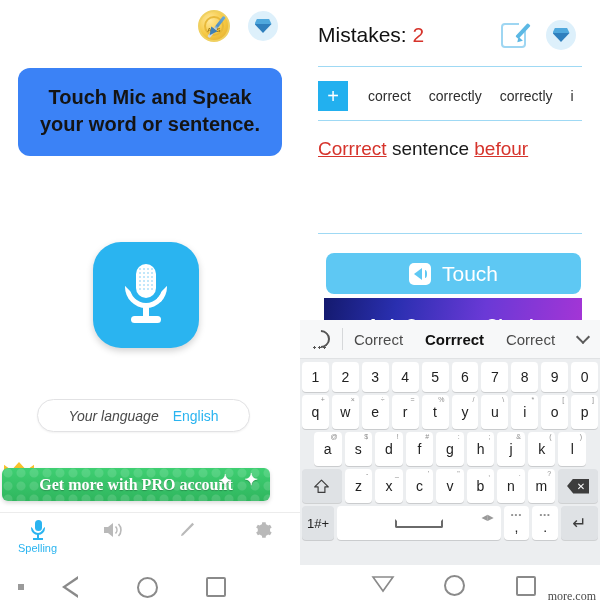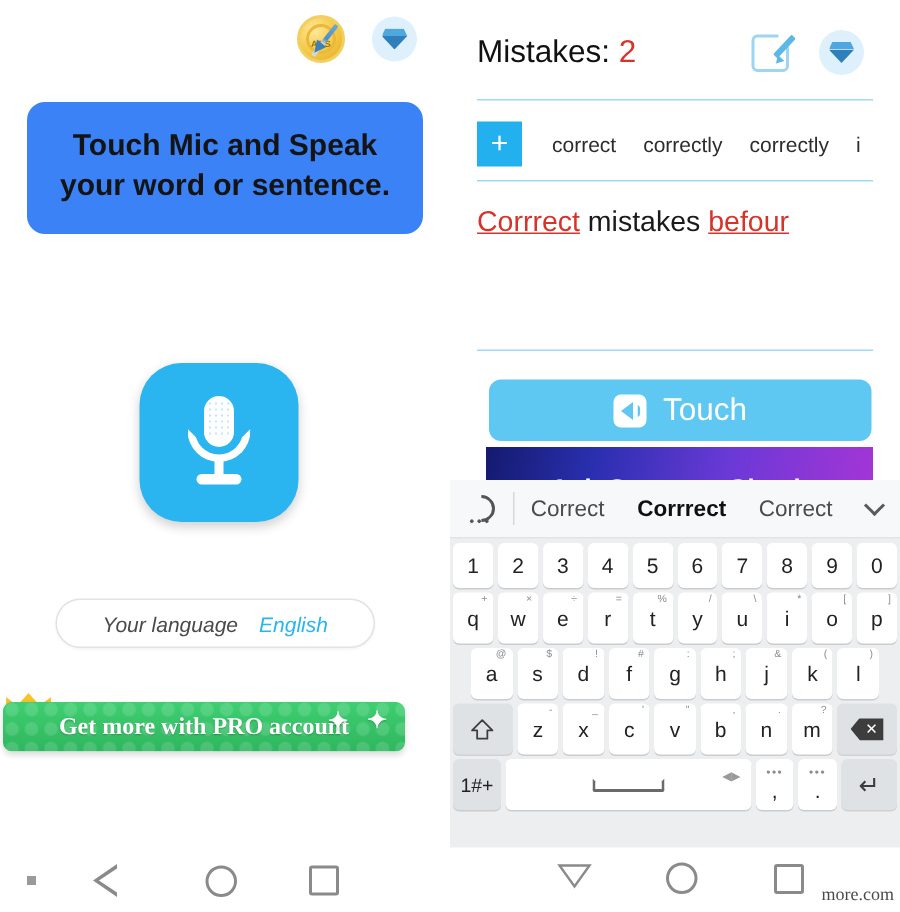--- a/index.html
+++ b/index.html
@@ -103,21 +103,21 @@
     background: #fff; border-radius: 4px;
   }
 
   .lang-pill {
     position: absolute; left: 37px; top: 399px; width: 213px; height: 33px;
     border: 1px solid #e2e2e4; border-radius: 17px; background: #fff;
     display: flex; align-items: center; justify-content: center; gap: 14px;
     box-shadow: 0 1px 2px rgba(0,0,0,.05);
   }
   .lang-pill .lbl { font-size: 14px; color: #4a4a4a; font-style: italic; }
-  .lang-pill .val { font-size: 14px; color: #2ab4f0; font-weight: 500; font-style: italic; }
+  .lang-pill .val { font-size: 14px; color: #2ab4f0; font-weight: 500; }
 
   .pro-banner {
     position: absolute; left: 2px; top: 468px; width: 268px; height: 33px;
     border-radius: 6px;
     background:
       radial-gradient(circle at 6px 5px, rgba(255,255,255,.13) 4px, transparent 5px),
       linear-gradient(180deg,#3fcf72 0%, #2fb65e 100%);
     background-size: 13px 13px, 100% 100%;
     display: flex; align-items: center; justify-content: center;
     box-shadow: 0 2px 4px rgba(0,0,0,.15);
@@ -378,20 +378,48 @@
     <div class="crown">
       <div class="body"></div>
       <div class="jewel"></div>
     </div>
     <div class="pro-banner">
       <span>Get more with PRO account</span>
       <span class="sparkle" style="right:38px;top:3px;">✦</span>
       <span class="sparkle" style="right:12px;top:2px;">✦</span>
     </div>
 
+    <div class="bottom-tabs">
+      <div class="tab">
+        <div class="tabicon-mic">
+          <div class="cap"></div>
+            <div class="cr"></div>
+            <div class="st"></div>
+            <div class="bs"></div>
+        </div>
+        <div class="tlabel">Spelling</div>
+      </div>
+      <div class="tab">
+        <svg width="22" height="20" viewBox="0 0 22 20">
+          <path d="M2 7h4l5-4v14l-5-4H2z" fill="#b9b9b9"></path>
+          <path d="M13.5 6.5a5 5 0 0 1 0 7" stroke="#b9b9b9" stroke-width="1.6" fill="none"></path>
+          <path d="M16.5 4a8.5 8.5 0 0 1 0 12" stroke="#b9b9b9" stroke-width="1.6" fill="none"></path>
+        </svg>
+      </div>
+      <div class="tab">
+        <svg width="22" height="20" viewBox="0 0 22 20">
+          <path d="M4 16l2-0.6L17 4.4l-1.6-1.6L4.6 13.9z" fill="#b9b9b9"></path>
+        </svg>
+      </div>
+      <div class="tab">
+        <svg width="22" height="20" viewBox="0 0 24 24">
+          <path d="M12 8.4a3.6 3.6 0 1 0 0 7.2 3.6 3.6 0 0 0 0-7.2zm8.5 3.6c0-.5 0-1-.1-1.5l2-1.5-2-3.4-2.3 1a7.7 7.7 0 0 0-2.6-1.5l-.3-2.5H11l-.3 2.5a7.7 7.7 0 0 0-2.6 1.5l-2.3-1-2 3.4 2 1.5c-.1.5-.1 1-.1 1.5s0 1 .1 1.5l-2 1.5 2 3.4 2.3-1c.8.6 1.6 1.1 2.6 1.5l.3 2.5h4.2l.3-2.5c1-.4 1.8-.9 2.6-1.5l2.3 1 2-3.4-2-1.5c.1-.5.1-1 .1-1.5z" fill="#b9b9b9"></path>
+        </svg>
+      </div>
+    </div>
 
     <div class="andnav-left">
       <div class="dot"></div>
       <div class="nav-back-in"></div>
       <div class="nav-back-mask"></div>
       <div class="nav-home"></div>
       <div class="nav-recent"></div>
     </div>
   </div>
 
@@ -425,21 +453,21 @@
         <span>correct</span>
         <span>correctly</span>
         <span>correctly</span>
         <span>i</span>
       </div>
     </div>
 
     <div class="divider-blue" style="top:120px;"></div>
 
     <div class="sentence">
-      <span class="err">Corrrect</span><span> mistakes </span><span class="err">befour</span>
+      <span class="err">Corrrect</span><span> sentence </span><span class="err">befour</span>
     </div>
 
     <div class="divider-blue" style="top:233px;"></div>
 
     <div class="listen-btn">
       <div class="spk">
         <div class="cone"></div>
           <div class="wv1"></div>
       </div>
       <div class="txt">Touch</div>

